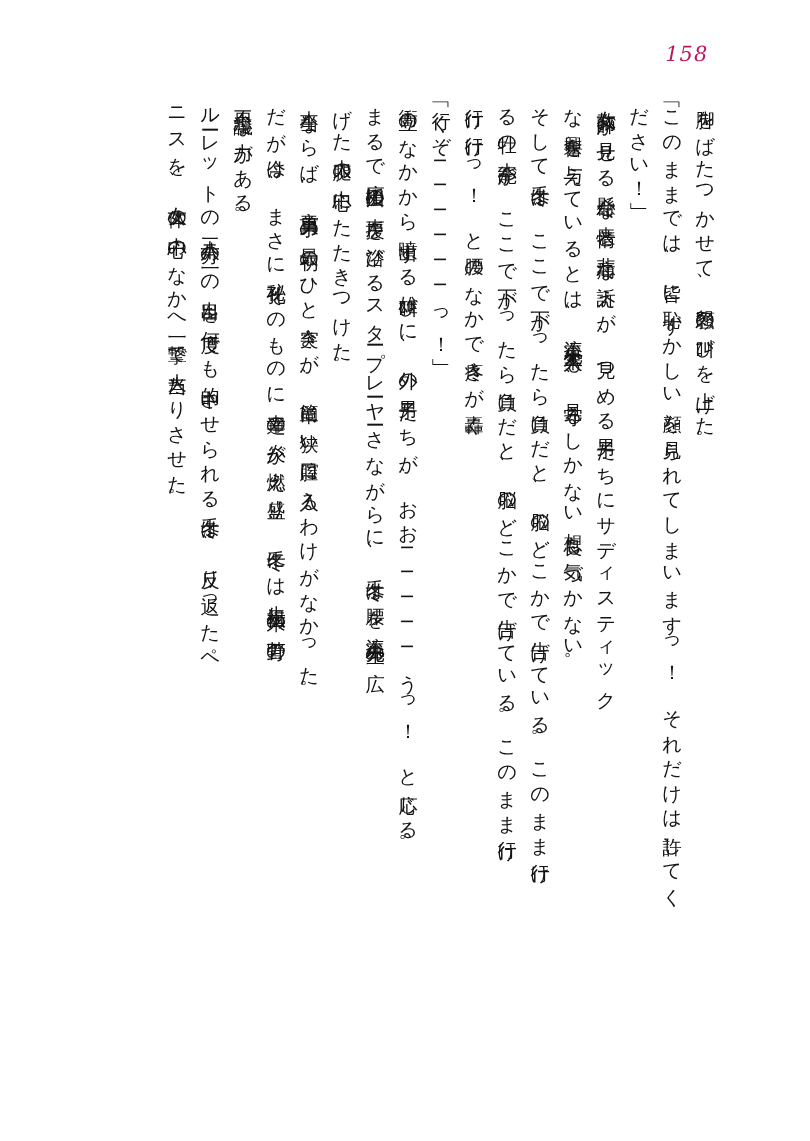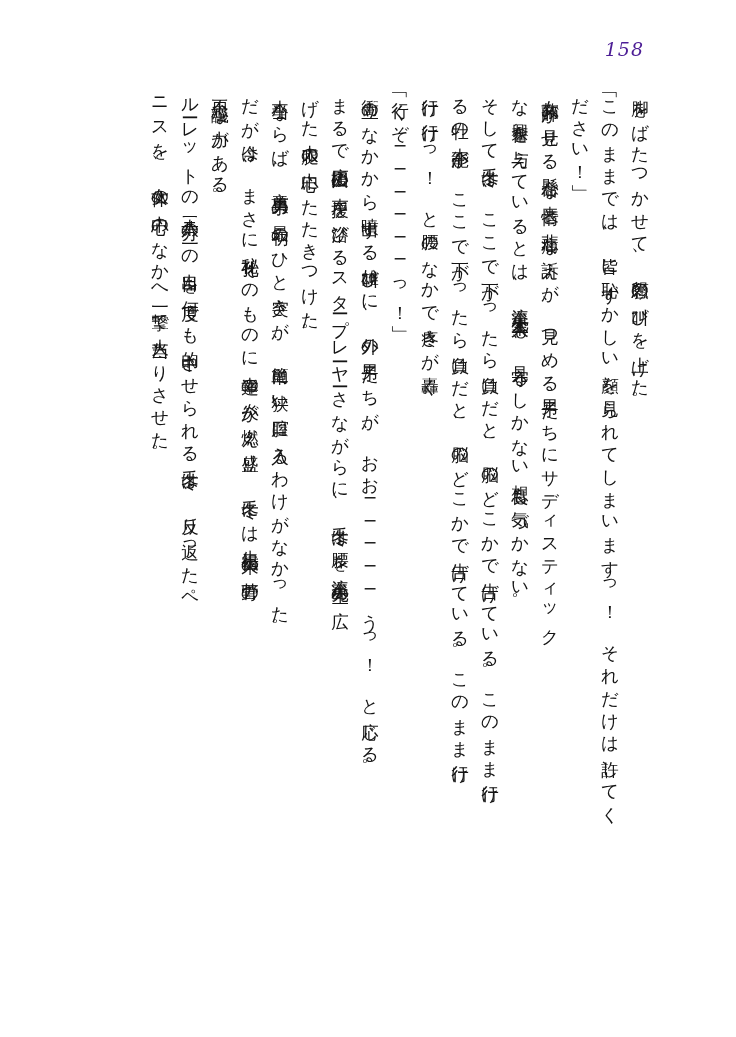--- a/index.html
+++ b/index.html
@@ -25,21 +25,21 @@
 
   
   .page-number {
     position: absolute;
     top: 38px;
     right: 92px;
     font-family: "DejaVu Serif", "Liberation Serif", serif;
     font-style: italic;
     font-size: 19px;
     letter-spacing: 1px;
-    color: #4c1d95;
+    color: #be185d;
   }
 
   
   .text-block {
     position: absolute;
     top: 86px;
     right: 88px;
     left: 96px;
     height: 880px;
     display: flex;

